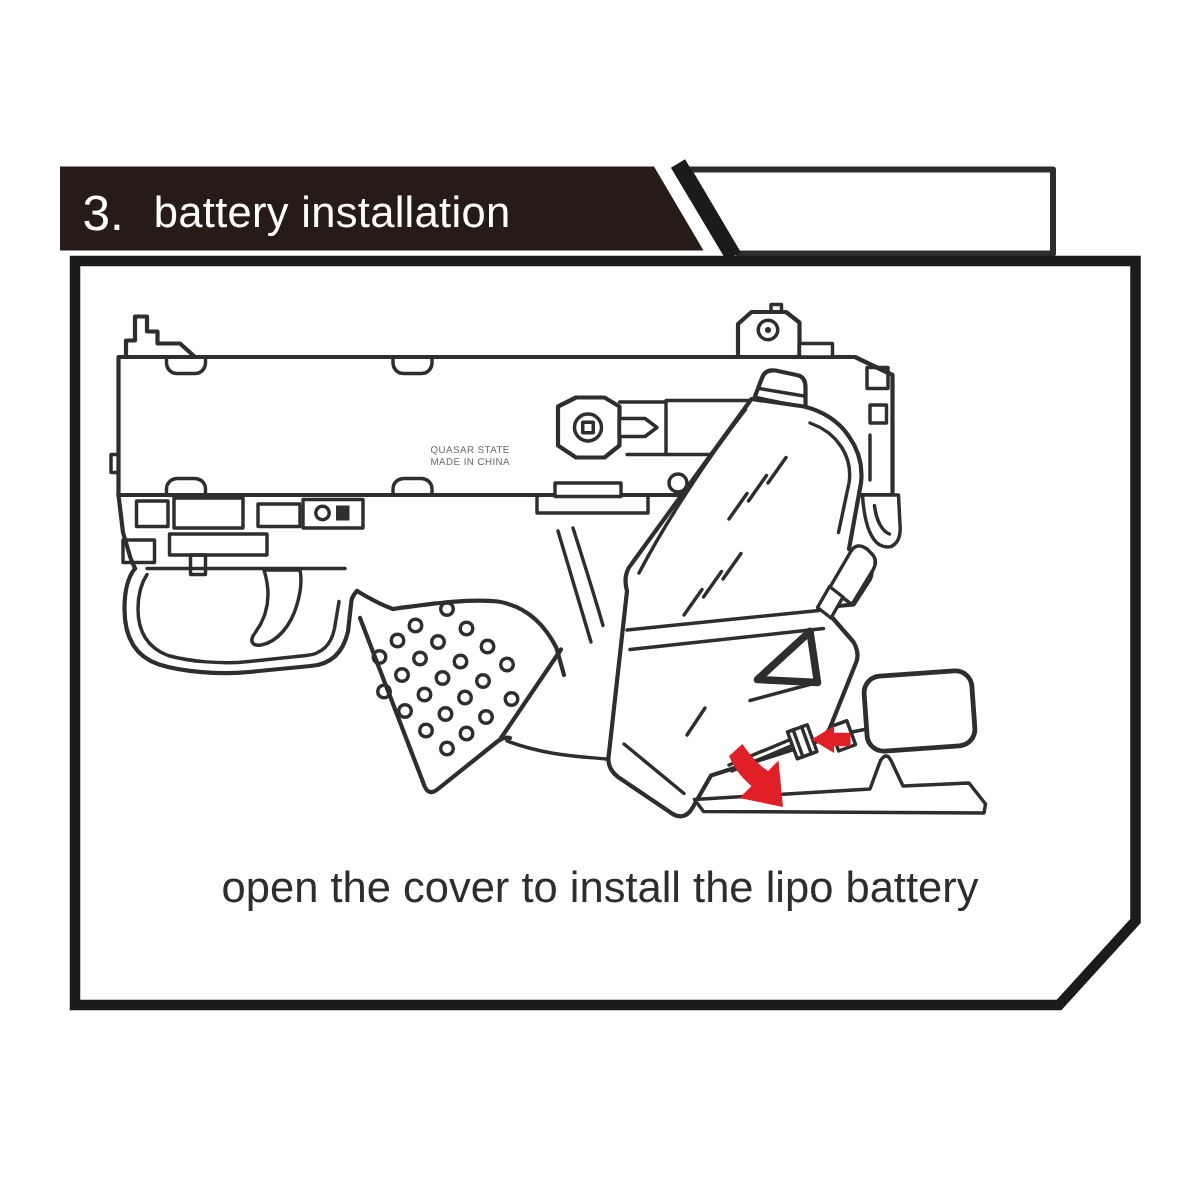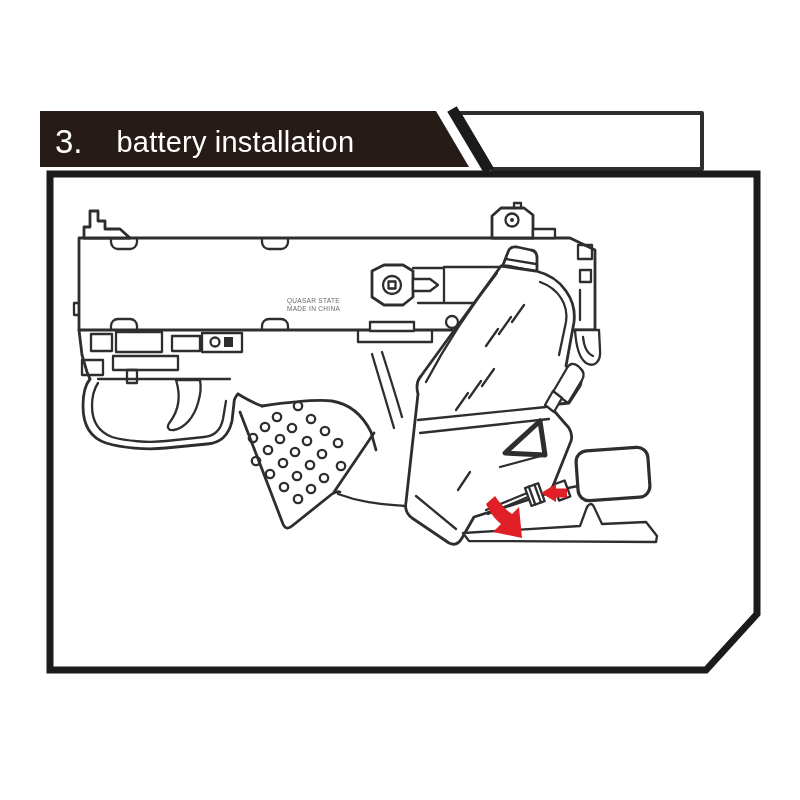--- a/index.html
+++ b/index.html
@@ -7,21 +7,21 @@
         font-family:"Liberation Sans",sans-serif;}
   svg{position:absolute;left:0;top:0;}
   .ln{stroke:var(--line);stroke-width:2.8;fill:#fff;stroke-linejoin:round;stroke-linecap:round;}
   .lnof{stroke:var(--line);stroke-width:2.8;fill:none;stroke-linejoin:round;stroke-linecap:round;}
   .thin{stroke-width:2.3;}
   .frame{stroke:var(--frame);fill:none;}
   .red{fill:var(--red);stroke:none;}
   #banner-text{position:absolute;left:55px;top:117px;width:400px;height:50px;color:#fff;
       display:flex;align-items:center;}
   #banner-num{font-size:33px;}
-  #banner-title{font-size:29px;margin-left:34px;letter-spacing:0.2px;}
+  #banner-title{font-size:29px;margin-left:20px;letter-spacing:0.2px;}
   #caption{position:absolute;left:44px;top:576px;width:712px;text-align:center;
       font-size:29px;color:#2d2d2d;}
   #marking{position:absolute;left:287px;top:297px;font-size:6.5px;line-height:7.5px;
       color:#6a6a6a;letter-spacing:0.3px;}
 </style>
 </head>
 <body>
 
 <div id="page" style="background: rgb(255, 255, 255);">
 <svg width="800" height="800" viewBox="0 0 800 800">
@@ -164,13 +164,14 @@
 </svg>
 
 <div id="banner-text">
   <span id="banner-num">3.</span>
   <span id="banner-title">battery installation</span>
 </div>
 <div id="marking">
   <div>QUASAR STATE</div>
   <div>MADE IN CHINA</div>
 </div>
+<div id="caption">open the cover to install the lipo battery</div>
 </div>
 
 </body></html>

